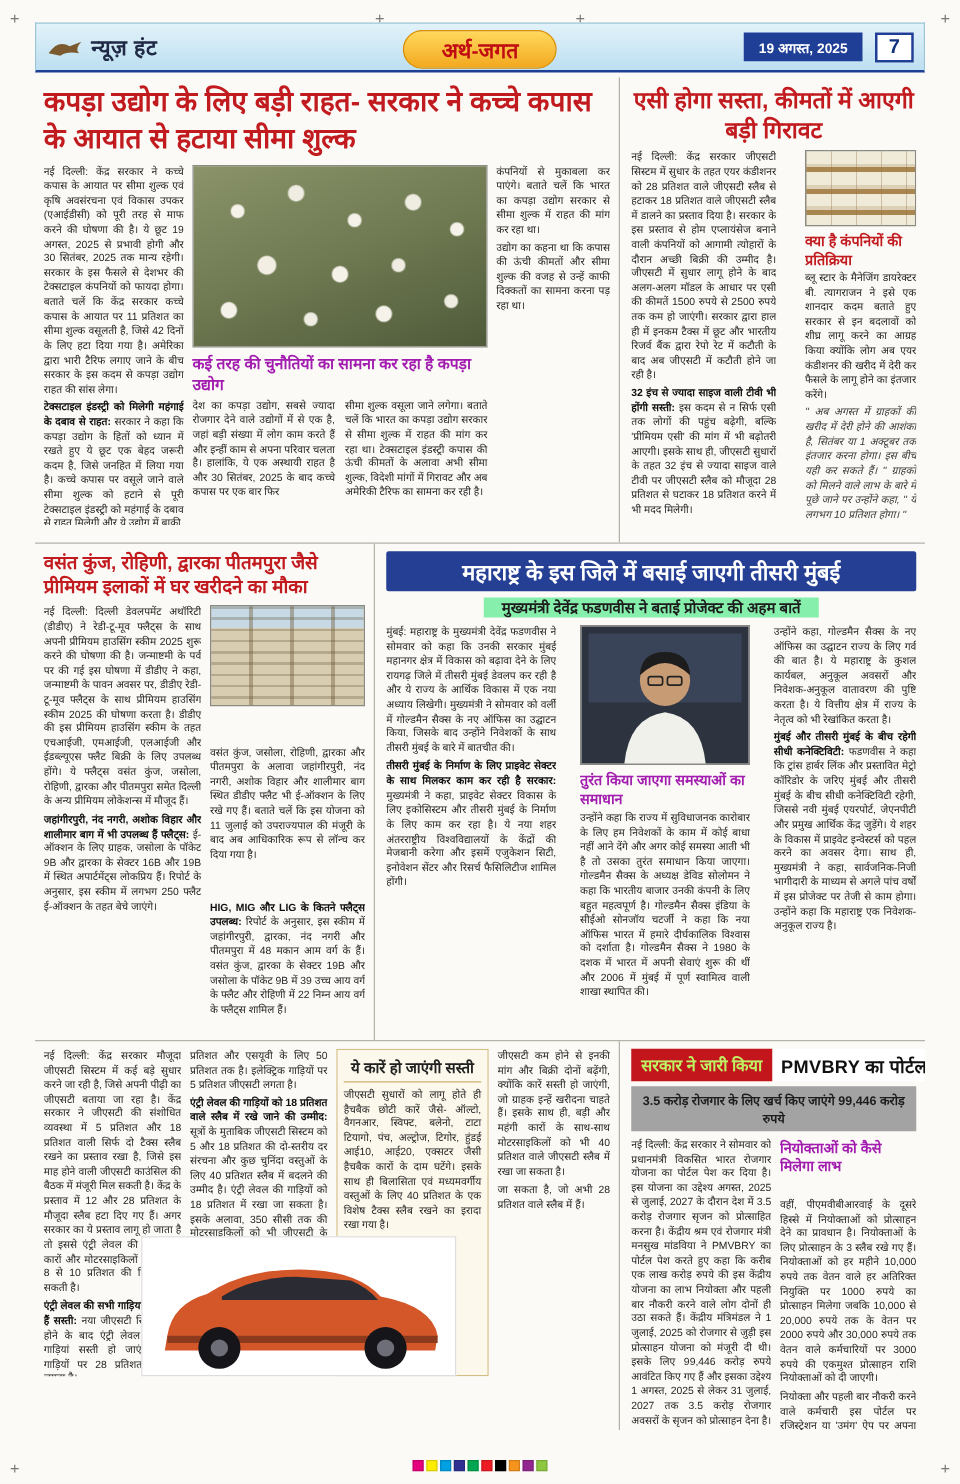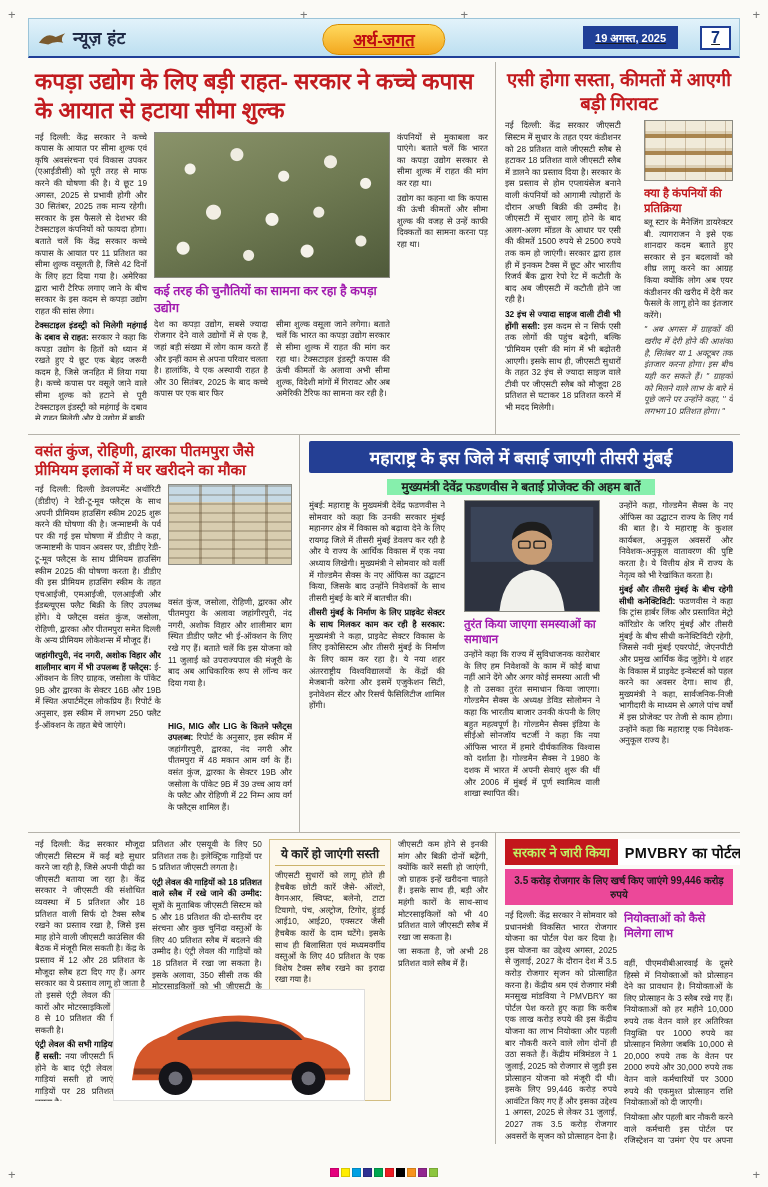--- a/index.html
+++ b/index.html
@@ -4,22 +4,22 @@
 <style>
   *{margin:0;padding:0;box-sizing:border-box;}
   html,body{width:768px;height:1187px;}
   body{background:#efeee9;font-family:"Liberation Sans","DejaVu Sans",sans-serif;color:#1c1c1c;position:relative;}
   .page{position:absolute;inset:0;background:#fbfaf6;overflow:hidden;}
   .crop{position:absolute;color:#777;font-size:13px;line-height:1;}
   
   .masthead{position:absolute;left:28px;right:28px;top:18px;height:40px;background:linear-gradient(#e2f2fa,#bcdff0);border:1px solid #9cc4d8;border-bottom:2px solid #1f3f97;display:flex;align-items:center;justify-content:space-between;padding:0 8px;}
   .logo-wrap{display:flex;align-items:center;gap:6px;}
   .paper-name{font-size:17px;font-weight:800;color:#202a46;letter-spacing:.5px;}
-  .section-pill{position:absolute;left:50%;top:5px;transform:translateX(-50%);background:linear-gradient(#ffd95e,#f3a81f);border:1px solid #d98e00;border-radius:16px;padding:3px 30px;font-size:17px;font-weight:800;color:#c00d12;white-space:nowrap;text-decoration:underline;}
-  .mast-right{display:flex;align-items:flex-start;gap:22px;text-decoration:underline;}
+  .section-pill{position:absolute;left:50%;top:5px;transform:translateX(-50%);background:linear-gradient(#ffd95e,#f3a81f);border:1px solid #d98e00;border-radius:16px;padding:3px 30px;font-size:17px;font-weight:800;color:#c00d12;white-space:nowrap;}
+  .mast-right{display:flex;align-items:flex-start;gap:10px;}
   .issue-date{background:#1f3f97;color:#fff;font-size:11px;font-weight:700;padding:4px 12px;}
   .page-num{background:#fff;border:2px solid #1f3f97;color:#13337e;font-weight:800;font-size:16px;padding:1px 9px;}
   
   .main{position:absolute;left:28px;right:28px;top:62px;bottom:32px;display:flex;flex-direction:column;}
   .row{display:flex;border-top:1px solid #b5b2aa;}
   .row:first-child{border-top:none;}
   .row1{height:372px;}
   .row2{height:398px;}
   .row3{height:312px;}
   article{padding:6px 7px;overflow:hidden;position:relative;}
@@ -90,21 +90,21 @@
   .cars-c{width:110px;}
   .cars-c3{width:122px;}
   .cars-c4{flex:1;}
   .cars-box{border:1px solid #d2bd82;background:#fdf8ec;padding:5px;height:100%;}
   .cars-box-title{font-weight:800;font-size:12px;text-align:center;border-bottom:1px solid #cbb26a;padding-bottom:3px;margin-bottom:4px;color:#222;}
   .car-img{position:absolute;left:78px;bottom:0;width:252px;height:112px;background:#fff;border:1px solid #ddd;z-index:3;}
   .art-pmvbry{flex:1;padding-left:9px;}
   .pmvbry-banner{display:flex;align-items:stretch;margin-bottom:4px;}
   .pmvbry-red{background:#c3161c;color:#bef264;font-weight:800;font-size:13px;padding:4px 8px;white-space:nowrap;}
   .pmvbry-dark{background:#fff;color:#101010;font-weight:800;font-size:14.5px;padding:3px 0 3px 7px;white-space:nowrap;letter-spacing:.3px;}
-  .pmvbry-sub{background:#ec4899;color:#1d1d1d;font-weight:800;font-size:10px;text-align:center;padding:4px 2px;margin-bottom:5px;}
+  .pmvbry-sub{background:#a3a3a3;color:#1d1d1d;font-weight:800;font-size:10px;text-align:center;padding:4px 2px;margin-bottom:5px;}
   .pmvbry-cols{display:flex;gap:7px;height:238px;}
   .pm-c1{width:112px;}
   .pm-c2{flex:1;}
   .pm-h{font-size:11.5px;margin-bottom:18px;}
   
   .footer-strip{position:absolute;left:0;right:0;bottom:10px;display:flex;justify-content:center;gap:2px;}
   .sw{width:9px;height:9px;border:0.5px solid rgba(0,0,0,.15);}
 </style>
 </head>
 <body>

